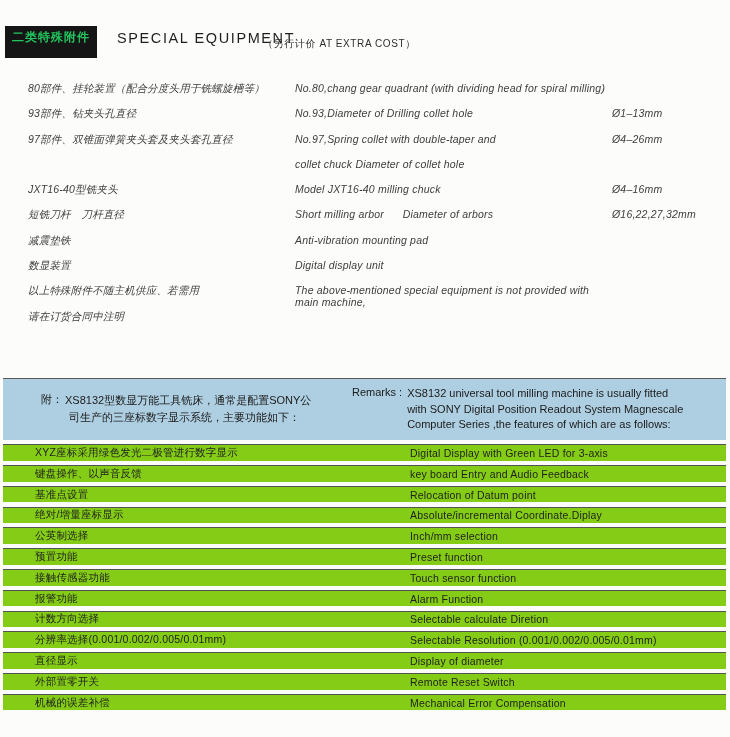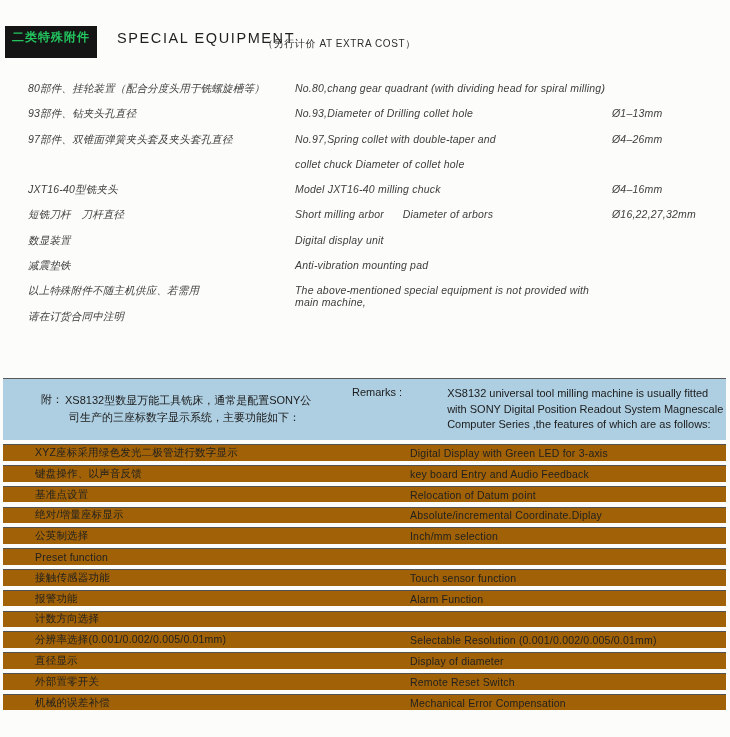--- a/index.html
+++ b/index.html
@@ -39,26 +39,26 @@
   .panel-header {
     position:relative; background:#aecfe2;
     border-top:1px solid #5a5a5a; height:62px;
   }
   .cn-note { position:absolute; left:38px; top:13px; display:flex; font-size:11px; color:#1b1b1b; }
   .cn-note .label { margin-right:2px; }
   .cn-note .lines div { line-height:17px; }
   .cn-note .lines div:nth-child(2) { padding-left:4px; }
   .remarks { position:absolute; left:349px; top:7px; display:flex; font-size:11px; color:#1b1b1b; }
   .remarks .label { margin-right:5px; white-space:nowrap; }
-  .remarks .lines div { line-height:15.5px;margin-left:40px; }
+  .remarks .lines div { line-height:15.5px; }
   
   .features { margin-top:0; }
   .feature-row {
     margin-top:4.3px;
-    background:#a16207;
+    background:#84cc16;
     border-top:1px solid #525252;
     height:16.5px;
     display:grid; grid-template-columns:375px 1fr;
     padding-left:32px;
     align-items:center;
     font-size:10.5px; color:#1f1f1f; letter-spacing:0.2px;
   }
 </style>
 </head>
 <body>
@@ -92,27 +92,27 @@
     <div class="cell-cn">JXT16-40型铣夹头</div>
     <div class="cell-en">Model JXT16-40 milling chuck</div>
     <div class="cell-value">Ø4–16mm</div>
   </div>
   <div class="equip-row">
     <div class="cell-cn">短铣刀杆　刀杆直径</div>
     <div class="cell-en">Short milling arbor      Diameter of arbors</div>
     <div class="cell-value">Ø16,22,27,32mm</div>
   </div>
   <div class="equip-row">
-    <div class="cell-cn">数显装置</div>
-    <div class="cell-en">Digital display unit</div>
+    <div class="cell-cn">减震垫铁</div>
+    <div class="cell-en">Anti-vibration mounting pad</div>
     <div class="cell-value"></div>
   </div>
   <div class="equip-row">
-    <div class="cell-cn">减震垫铁</div>
-    <div class="cell-en">Anti-vibration mounting pad</div>
+    <div class="cell-cn">数显装置</div>
+    <div class="cell-en">Digital display unit</div>
     <div class="cell-value"></div>
   </div>
   <div class="equip-row">
     <div class="cell-cn">以上特殊附件不随主机供应、若需用</div>
     <div class="cell-en">The above-mentioned special equipment is not provided with main machine,</div>
     <div class="cell-value"></div>
   </div>
   <div class="equip-row">
     <div class="cell-cn">请在订货合同中注明</div>
     <div class="cell-value"></div>
@@ -153,32 +153,34 @@
     </div>
     <div class="feature-row">
       <div>绝对/增量座标显示</div>
       <div>Absolute/incremental Coordinate.Diplay</div>
     </div>
     <div class="feature-row">
       <div>公英制选择</div>
       <div>Inch/mm selection</div>
     </div>
     <div class="feature-row">
+      <div>预置功能</div>
       <div>Preset function</div>
     </div>
     <div class="feature-row">
       <div>接触传感器功能</div>
       <div>Touch sensor function</div>
     </div>
     <div class="feature-row">
       <div>报警功能</div>
       <div>Alarm Function</div>
     </div>
     <div class="feature-row">
       <div>计数方向选择</div>
+      <div>Selectable calculate Diretion</div>
     </div>
     <div class="feature-row">
       <div>分辨率选择(0.001/0.002/0.005/0.01mm)</div>
       <div>Selectable Resolution (0.001/0.002/0.005/0.01mm)</div>
     </div>
     <div class="feature-row">
       <div>直径显示</div>
       <div>Display of diameter</div>
     </div>
     <div class="feature-row">

